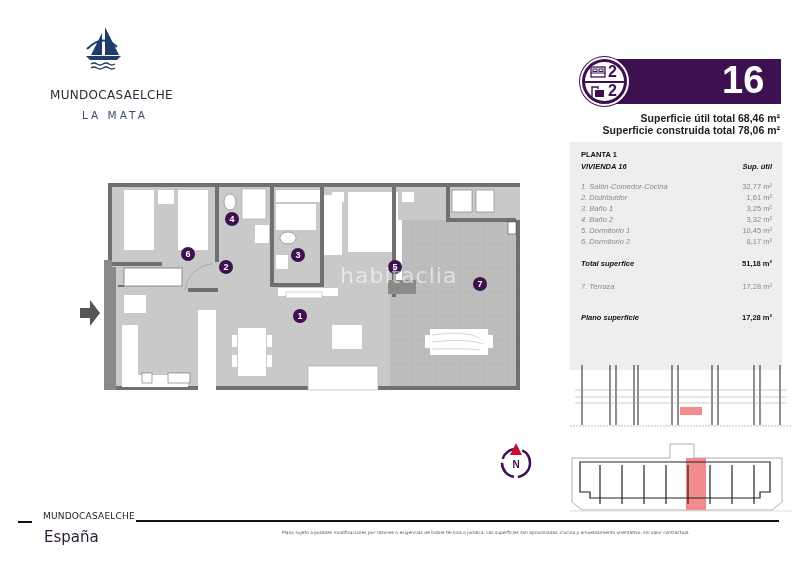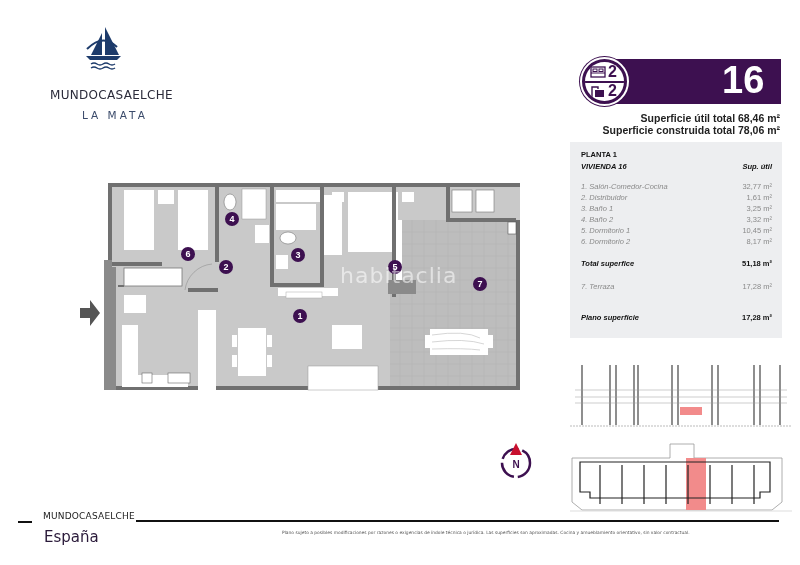--- a/index.html
+++ b/index.html
@@ -20,21 +20,21 @@
   .badge-circle .half-line { position: absolute; left: 0; top: 19px; width: 39px; height: 2px; background: #3d1050; }
   .badge-num { position: absolute; font-weight: bold; color: #3d1050; font-size: 16px; }
   .badge-title { position: absolute; left: 58px; top: 14px; font-size: 21px; font-weight: bold; color: #fff; letter-spacing: 0.5px; }
   .badge-number { position: absolute; left: 142px; top: 3px; font-size: 38px; font-weight: bold; color: #fff; line-height: 40px; }
 
   .surf { position: absolute; right: 20px; font-size: 10.5px; font-weight: bold; color: #222; text-align: right; white-space: nowrap; font-family: "Liberation Sans", sans-serif; }
   .surf1 { top: 112px; }
   .surf2 { top: 124px; }
 
   
-  .area-panel { position: absolute; left: 570px; top: 142px; width: 212px; height: 196px; background: #edeef0; }
+  .area-panel { position: absolute; left: 570px; top: 142px; width: 212px; height: 228px; background: #edeef0; }
   .area-panel .row { position: absolute; left: 11px; right: 10px; font-size: 7.5px; display: flex; justify-content: space-between; }
   .area-panel .planta { top: 8px; font-weight: bold; font-size: 7.5px; color: #111; }
   .area-panel .hdr { top: 20px; font-weight: bold; font-style: italic; color: #111; gap: 44px; }
   .area-panel .item { color: #8a8a8a; font-style: italic; }
   .area-panel .total { font-weight: bold; font-style: italic; color: #111; }
   .area-panel .total .v { font-style: normal; }
   .area-panel .item .v { font-style: normal; }
 
   
   .plan { position: absolute; left: 80px; top: 180px; width: 450px; height: 215px; }

